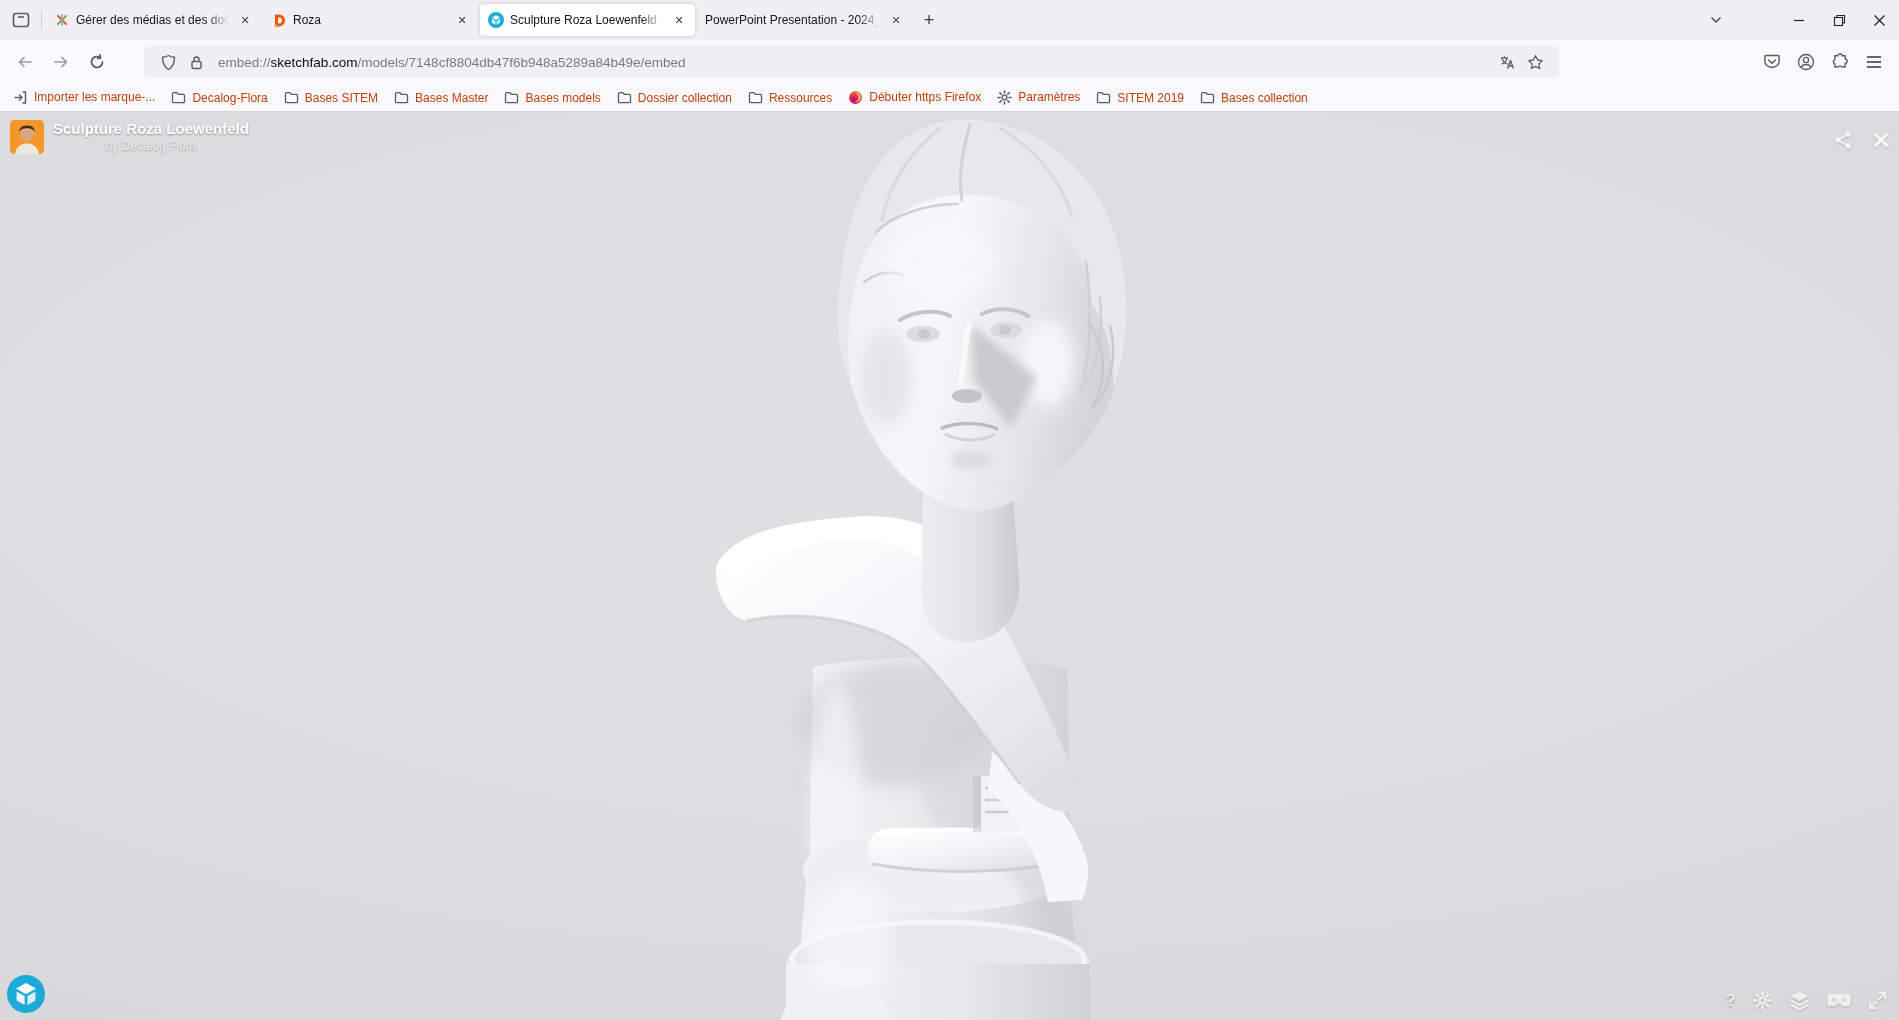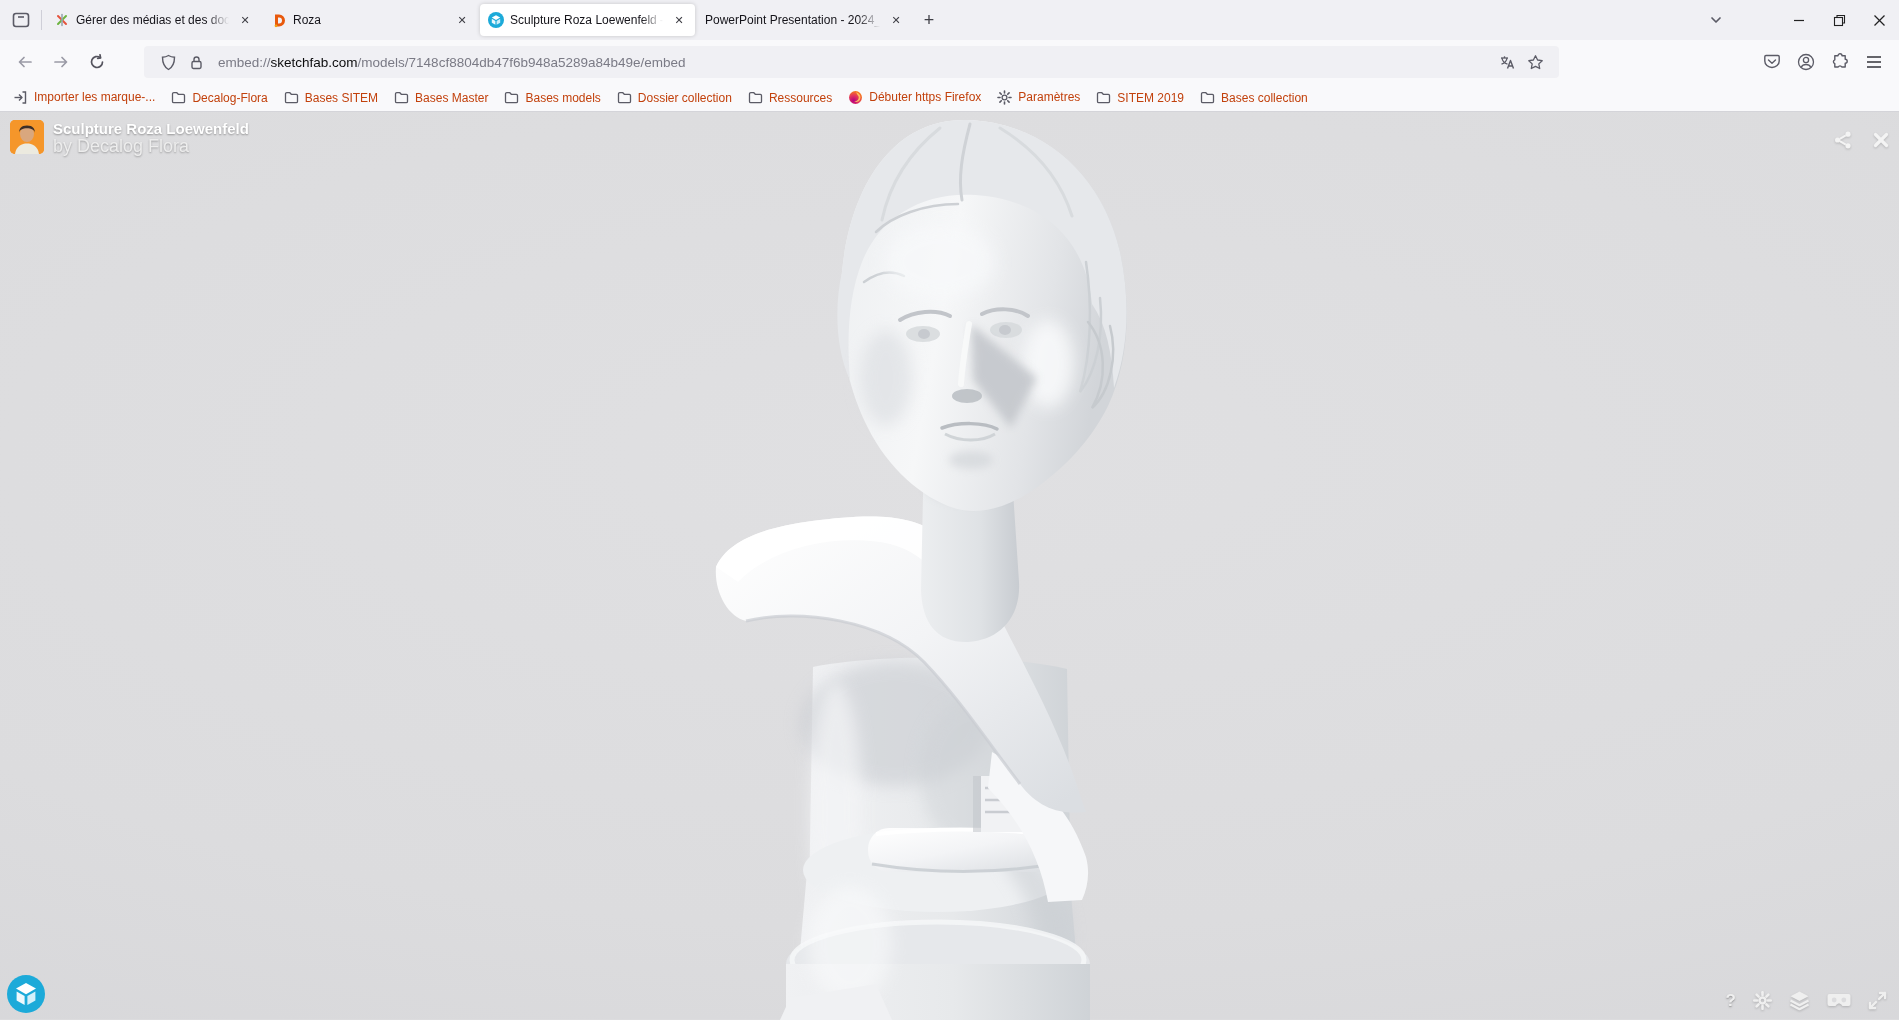--- a/index.html
+++ b/index.html
@@ -32,26 +32,26 @@
   .url-text b { color:#0c0c0d; font-weight:400; }
   .urlbar-icon { width:28px; height:26px; display:flex; align-items:center; justify-content:center; border-radius:4px; flex:0 0 auto; }
   .toolbar-icon { width:34px; height:32px; display:flex; align-items:center; justify-content:center; border-radius:4px; flex:0 0 auto; }
 
   
   .bookmarks { height:28px; background:#f9f9fb; border-bottom:1px solid #d4d4d9; display:flex; align-items:center; padding:0 6px; gap:2px; }
   .bm { display:flex; align-items:flex-start; gap:6px; padding:3px 7px; border-radius:4px; font-size:12px; color:#c2410c; white-space:nowrap; }
 
   
   .viewer { position:relative; width:1899px; height:907px;
-    background:radial-gradient(120% 95% at 50% 38%, #e0e0e2 0%, #dcdcde 55%, #d4d4d7 100%); }
+    background:radial-gradient(120% 95% at 50% 38%, #e0e0e2 0%, #dcdcde 55%, #d4d4d7 100%);text-align:center; }
   .bust { position:absolute; left:640px; top:0; }
   .embed-header { position:absolute; left:10px; top:8px; display:flex; gap:9px; align-items:flex-start; }
   .avatar { width:34px; height:34px; border-radius:5px; background:#f5962a; overflow:hidden; flex:0 0 auto; }
   .model-title { font-size:15px; font-weight:bold; color:#ffffff; text-shadow:0 1px 2px rgba(0,0,0,.35); line-height:18px; }
-  .model-byline { font-size:18px; color:#ededed; text-shadow:0 1px 2px rgba(0,0,0,.3); line-height:16px; }
+  .model-byline { font-size:12px; color:#ededed; text-shadow:0 1px 2px rgba(0,0,0,.3); line-height:16px; }
   .embed-topright { position:absolute; top:18px; right:10px; display:flex; gap:20px; align-items:center; }
   .viewer-ctl { display:flex; align-items:center; justify-content:center;
     filter:drop-shadow(0 1px 1px rgba(0,0,0,.18)); }
   .embed-bottomright { position:absolute; bottom:8px; right:12px; display:flex; gap:17px; align-items:center; }
   .help-glyph { font-size:17px; font-weight:bold; color:#efefef; text-shadow:0 1px 1px rgba(0,0,0,.18); }
   .sketchfab-logo { position:absolute; left:7px; bottom:6px; width:38px; height:38px; }
 </style>
 </head>
 <body>
 

